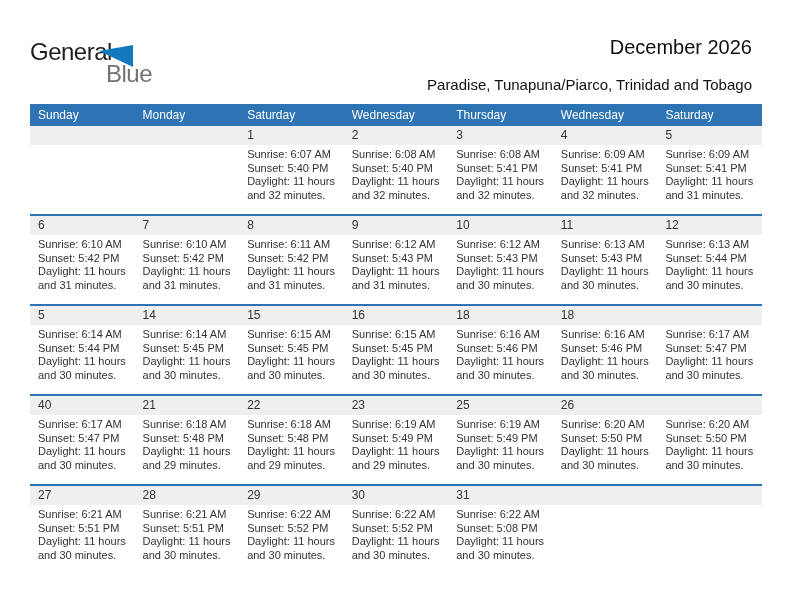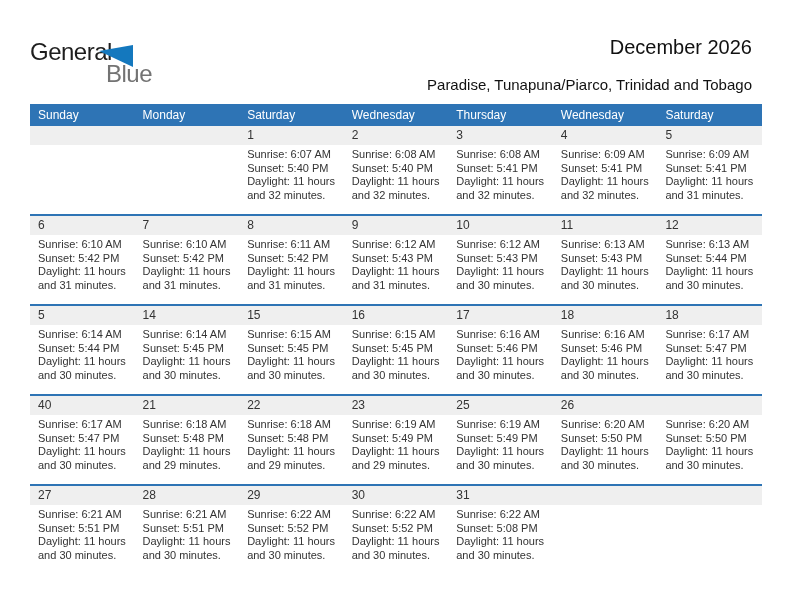--- a/index.html
+++ b/index.html
@@ -153,21 +153,20 @@
           <div class="line">and 30 minutes.</div>
         </div>
       </div>
     </div>
     <div class="week sep">
       <div class="numbers">
         <div class="num">5</div>
         <div class="num">14</div>
         <div class="num">15</div>
         <div class="num">16</div>
-        <div class="num">17</div>
         <div class="num">18</div>
         <div class="num">18</div>
       </div>
       <div class="cells">
         <div class="cell">
           <div class="line">Sunrise: 6:14 AM</div>
           <div class="line">Sunset: 5:44 PM</div>
           <div class="line">Daylight: 11 hours</div>
           <div class="line">and 30 minutes.</div>
         </div>

